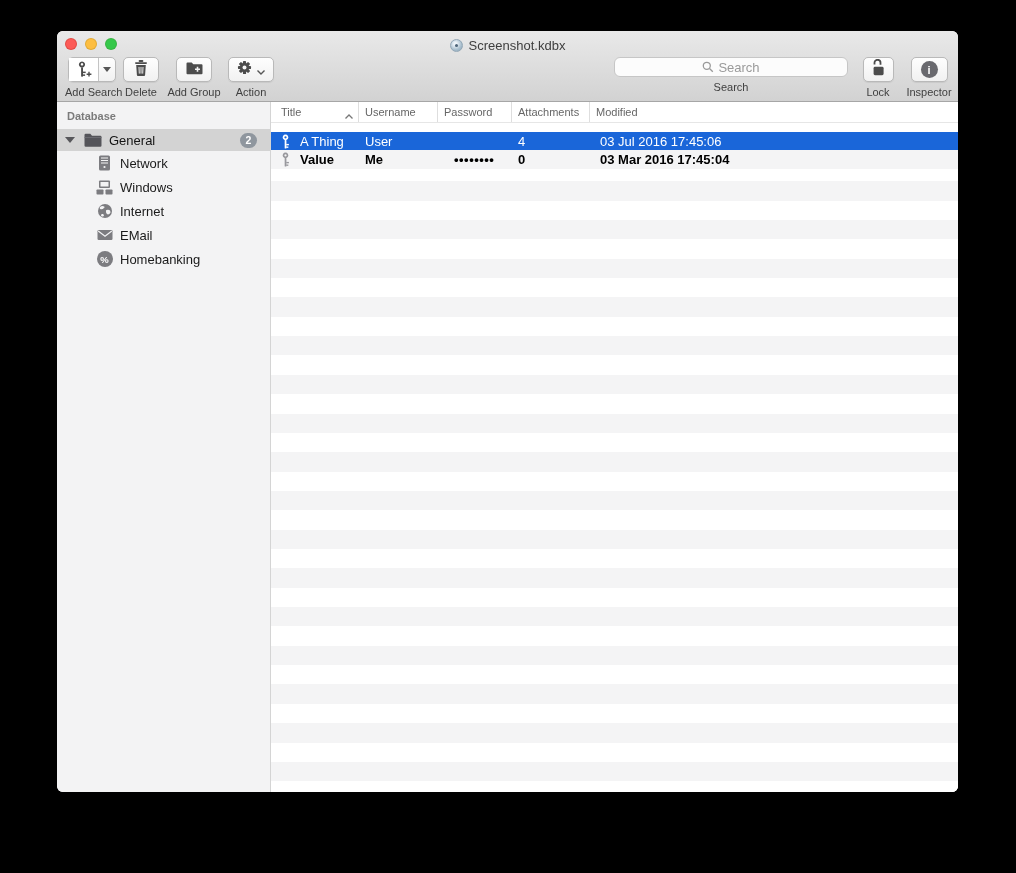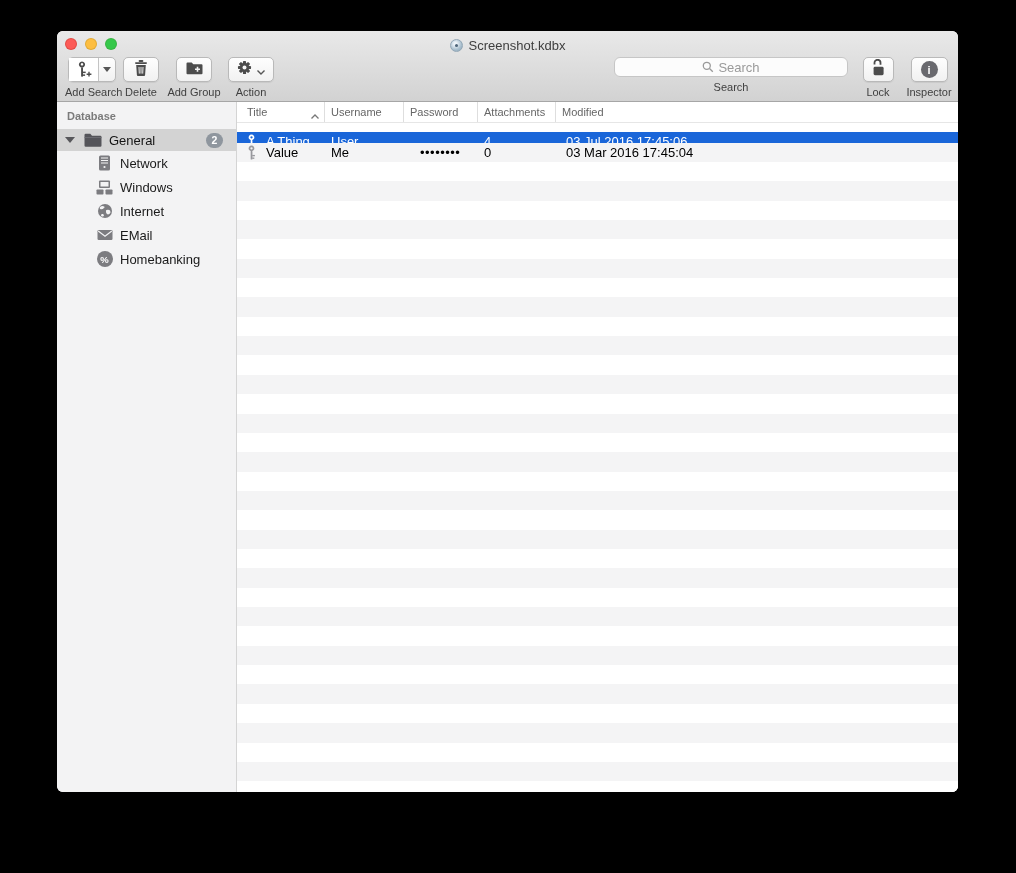--- a/index.html
+++ b/index.html
@@ -47,21 +47,21 @@
   .search-overlay { position:absolute; inset:0; display:flex; align-items:center; justify-content:center;
                     gap:4px; pointer-events:none; color:#9a9a9a; font-size:13px; }
 
   .circle-icon { border-radius:50%; color:#fff; font-weight:bold;
                  display:inline-flex; align-items:center; justify-content:center; }
   .inspector-glyph { width:17px; height:17px; background:#69696e; font-size:11px; }
 
   
   .content { display:flex; height:690px; }
 
-  .sidebar { width:180px; background:#f3f3f4; border-right:1px solid #d4d4d4; flex:none; }
+  .sidebar { width:214px; background:#f3f3f4; border-right:1px solid #d4d4d4; flex:none; }
   .side-header { margin:8px 0 0 10px; font-size:11px; font-weight:bold; color:#7b7b7b; height:14px; }
   .group-row { margin-top:5px; height:22px; background:#d3d3d3; display:flex; align-items:center; }
   .disclosure { width:0; height:0; border-left:5px solid transparent; border-right:5px solid transparent;
                 border-top:6px solid #57575b; margin-left:8px; flex:none; }
   .group-row .g-icon { margin-left:9px; flex:none; display:inline-flex; }
   .group-row .g-label { margin-left:7px; font-size:13px; color:#141414; }
   .badge { margin-left:auto; margin-right:13px; width:17px; height:15px; border-radius:8px;
            background:#8f969e; font-size:10.5px; }
   .side-item { height:24px; display:flex; align-items:center; padding-left:39px; }
   .side-item .s-icon { width:17px; display:inline-flex; justify-content:center; flex:none; }
@@ -85,21 +85,21 @@
   .c-pass  { width:74px; flex:none; }
   .c-att   { width:78px; flex:none; }
   .c-mod   { flex:1; }
 
   .trow { position:absolute; left:0; right:0; display:flex; font-size:13px; align-items:center;margin-top:9px; }
   .trow .td { display:flex; align-items:center; padding-left:6px; overflow:hidden; white-space:nowrap; }
   .trow .td.c-title { padding-left:9px; }
   .trow .td.c-pass  { padding-left:16px; letter-spacing:.5px; }
   .trow .td.c-mod   { padding-left:10px; }
   .row-sel { top:21px; height:19.4px; background:#1a66d9; color:#fff; }
-  .row-alt { top:32px; height:19.3px; background:#f4f4f5; color:#000; }
+  .row-alt { top:39px; height:19.3px; background:#f4f4f5; color:#000;font-weight:bold; }
   .key-glyph { margin-right:9px; flex:none; display:inline-flex; }
 </style>
 </head>
 <body>
 
 <div class="window">
 
   <div class="chrome">
     <div class="traffic">
       <span class="light red"></span>

